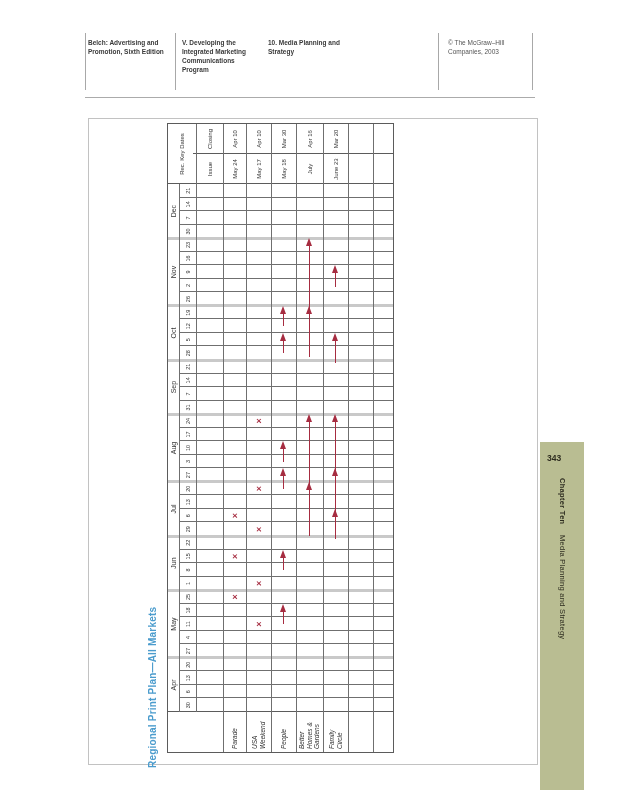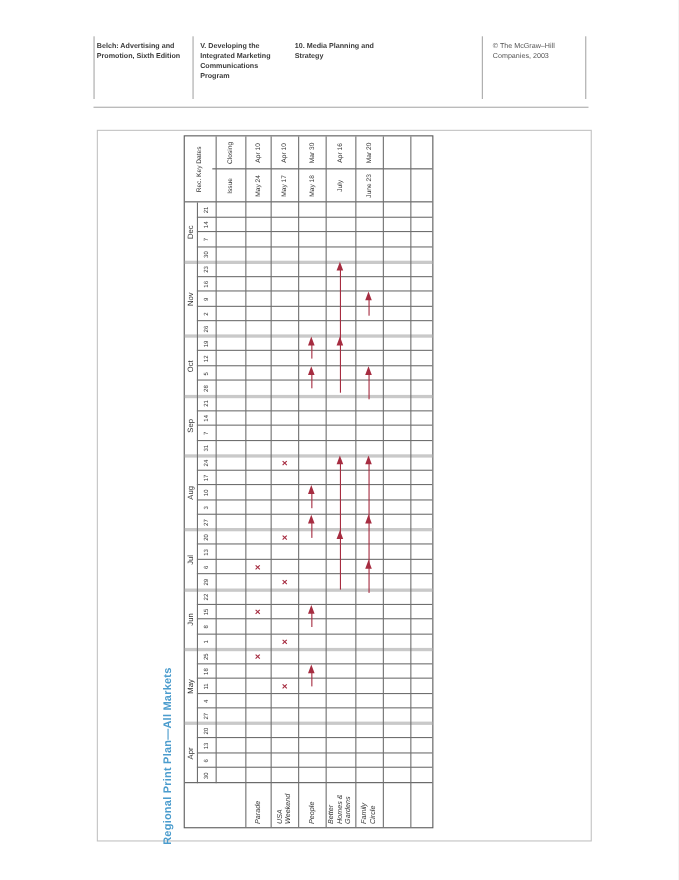--- a/index.html
+++ b/index.html
@@ -209,14 +209,18 @@
         <div class="ahead" style="left: 329.836px; top: 164px; border-left: 8px solid rgb(166, 44, 64);"></div>
         <div class="aline" style="left: 389.28px; top: 166.7px; width: 25.7836px; background: rgb(166, 44, 64);"></div>
         <div class="ahead" style="left: 411.064px; top: 164px; border-left: 8px solid rgb(166, 44, 64);"></div>
         <div class="aline" style="left: 465.093px; top: 166.7px; width: 17.6608px; background: rgb(166, 44, 64);"></div>
         <div class="ahead" style="left: 478.754px; top: 164px; border-left: 8px solid rgb(166, 44, 64);"></div>
         <div class="hthin" style="left: 0px; top: 180px; width: 628px;"></div>
         <div class="hthin" style="left: 0px; top: 205px; width: 628px;"></div>
       </div>
   </div>
 
+  <div class="tab" style="background: rgb(185, 189, 146);">
+    <div class="tab-num">343</div>
+    <div class="tab-vert"><span class="b">Chapter Ten</span><span class="r">Media Planning and Strategy</span></div>
+  </div>
 
 </div>
 
 </body></html>

